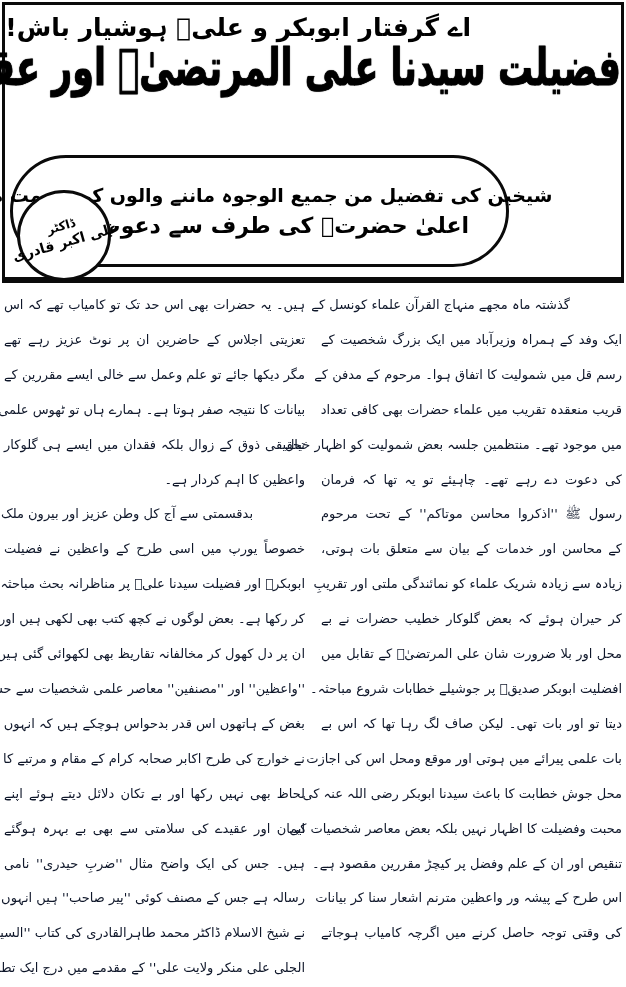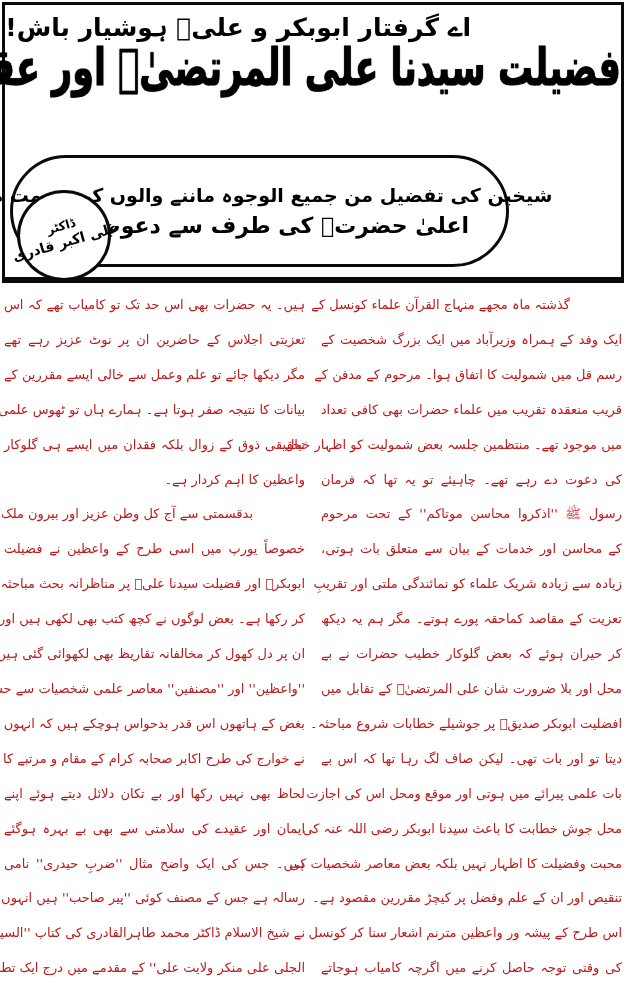--- a/index.html
+++ b/index.html
@@ -109,21 +109,21 @@
     flex: 1 1 0;
     min-width: 0;
     direction: rtl;
   }
   .line {
     font-size: 13px;
     line-height: 34.9px;
     white-space: nowrap;
     text-align: justify;
     text-align-last: justify;
-    color: #b91c1c;
+    color: #0f172a;
   }
   .line.indent { text-indent: 52px; }
   .line.end    { text-align-last: right; }
 </style>
 </head>
 <body>
 
 <div class="page">
 
   <header class="masthead">
@@ -148,30 +148,29 @@
     <section class="col">
         <div class="line indent">گذشتہ ماہ مجھے منہاج القرآن علماء کونسل کے</div>
         <div class="line">ایک وفد کے ہمراہ وزیرآباد میں ایک بزرگ شخصیت کے</div>
         <div class="line">رسم قل میں شمولیت کا اتفاق ہوا۔ مرحوم کے مدفن کے</div>
         <div class="line">قریب منعقدہ تقریب میں علماء حضرات بھی کافی تعداد</div>
         <div class="line">میں موجود تھے۔ منتظمین جلسہ بعض شمولیت کو اظہار خیال</div>
         <div class="line">کی دعوت دے رہے تھے۔ چاہیئے تو یہ تھا کہ فرمان</div>
         <div class="line">رسول ﷺ ''اذکروا محاسن موتاکم'' کے تحت مرحوم</div>
         <div class="line">کے محاسن اور خدمات کے بیان سے متعلق بات ہوتی،</div>
         <div class="line">زیادہ سے زیادہ شریک علماء کو نمائندگی ملتی اور تقریبِ</div>
-        <div class="line">تعزیت کے مقاصد کماحقہ پورے ہوتے۔ مگر ہم یہ دیکھ</div>
         <div class="line">کر حیران ہوئے کہ بعض گلوکار خطیب حضرات نے بے</div>
         <div class="line">محل اور بلا ضرورت شان علی المرتضیٰؓ کے تقابل میں</div>
         <div class="line">افضلیت ابوبکر صدیقؓ پر جوشیلے خطابات شروع مباحثہ۔</div>
         <div class="line">دیتا تو اور بات تھی۔ لیکن صاف لگ رہا تھا کہ اس بے</div>
         <div class="line">بات علمی پیرائے میں ہوتی اور موقع ومحل اس کی اجازت</div>
         <div class="line">محل جوش خطابت کا باعث سیدنا ابوبکر رضی اللہ عنہ کی</div>
         <div class="line">محبت وفضیلت کا اظہار نہیں بلکہ بعض معاصر شخصیات کی</div>
         <div class="line">تنقیص اور ان کے علم وفضل پر کیچڑ مقررین مقصود ہے۔</div>
-        <div class="line">اس طرح کے پیشہ ور واعظین مترنم اشعار سنا کر کونسل</div>
+        <div class="line">اس طرح کے پیشہ ور واعظین مترنم اشعار سنا کر بیانات</div>
         <div class="line">کی وقتی توجہ حاصل کرنے میں اگرچہ کامیاب ہوجاتے</div>
       </section>
     <section class="col">
         <div class="line">ہیں۔ یہ حضرات بھی اس حد تک تو کامیاب تھے کہ اس</div>
         <div class="line">تعزیتی اجلاس کے حاضرین ان پر نوٹ عزیز رہے تھے</div>
         <div class="line">مگر دیکھا جائے تو علم وعمل سے خالی ایسے مقررین کے</div>
         <div class="line">بیانات کا نتیجہ صفر ہوتا ہے۔ ہمارے ہاں تو ٹھوس علمی و</div>
         <div class="line">تحقیقی ذوق کے زوال بلکہ فقدان میں ایسے ہی گلوکار</div>
         <div class="line end">واعظین کا اہم کردار ہے۔</div>
         <div class="line indent">بدقسمتی سے آج کل وطن عزیز اور بیرون ملک</div>

